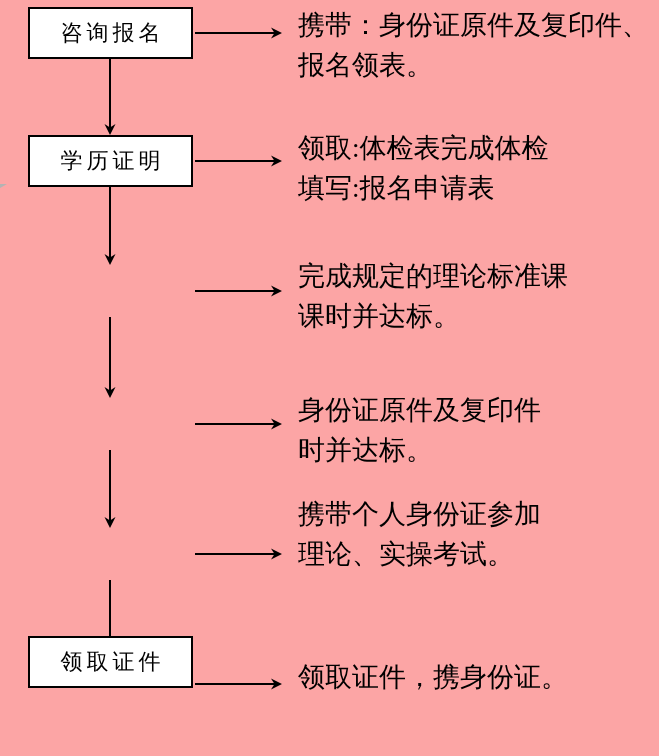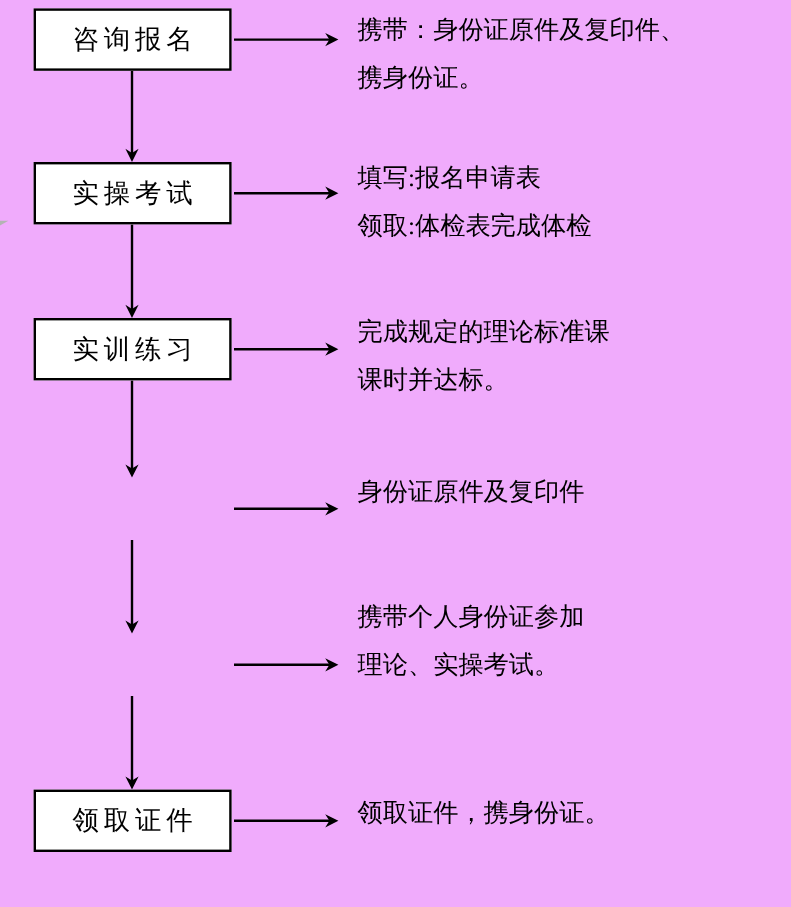--- a/index.html
+++ b/index.html
@@ -4,21 +4,21 @@
 <style>
   html, body {
     margin: 0;
     padding: 0;
     background: #ffffff;
   }
   .canvas {
     position: relative;
     width: 659px;
     height: 756px;
-    background: #f0abfc;
+    background: #fca5a5;
     overflow: hidden;
     font-family: "Liberation Serif", serif;
     color: #000000;
   }
   .flow-box {
     position: absolute;
     left: 28px;
     width: 165px;
     height: 52px;
     box-sizing: border-box;
@@ -31,21 +31,21 @@
   .flow-box .box-label {
     font-size: 22px;
     letter-spacing: 4px;
     padding-left: 4px; 
     white-space: nowrap;
   }
   .note {
     position: absolute;
     left: 298px;
     width: 320px;
-    font-size: 21px;
+    font-size: 27px;
     line-height: 40px;
     white-space: nowrap;
   }
   .arrow-layer {
     position: absolute;
     top: 0;
     left: 0;
   }
   .artifact {
     position: absolute;
@@ -108,43 +108,41 @@
     <g>
       <line x1="195" y1="684" x2="275" y2="684" stroke="#000" stroke-width="2"></line>
       <polygon points="282,684 271,678.5 274.5,684 271,689.5" fill="#000"></polygon>
     </g>
   </svg>
 
   <div class="flow-box" style="top:7px">
     <span class="box-label">咨询报名</span>
   </div>
   <div class="flow-box" style="top:135px">
-    <span class="box-label">实操考试</span>
+    <span class="box-label">学历证明</span>
   </div>
-  <div class="flow-box" style="top:265px">
-    <span class="box-label">实训练习</span>
-  </div>
-  <div class="flow-box" style="top:658px">
+  <div class="flow-box" style="top:636px">
     <span class="box-label">领取证件</span>
   </div>
 
   <div class="note" style="top:5px">
     <div>携带：身份证原件及复印件、</div>
-    <div>携身份证。</div>
+    <div>报名领表。</div>
   </div>
   <div class="note" style="top:128px">
+    <div>领取:体检表完成体检</div>
     <div>填写:报名申请表</div>
-    <div>领取:体检表完成体检</div>
   </div>
   <div class="note" style="top:256px">
     <div>完成规定的理论标准课</div>
     <div>课时并达标。</div>
   </div>
   <div class="note" style="top:390px">
     <div>身份证原件及复印件</div>
+    <div>时并达标。</div>
   </div>
   <div class="note" style="top:494px">
     <div>携带个人身份证参加</div>
     <div>理论、实操考试。</div>
   </div>
   <div class="note" style="top:657px">
     <div>领取证件，携身份证。</div>
   </div>
 
   <div class="artifact"></div>

